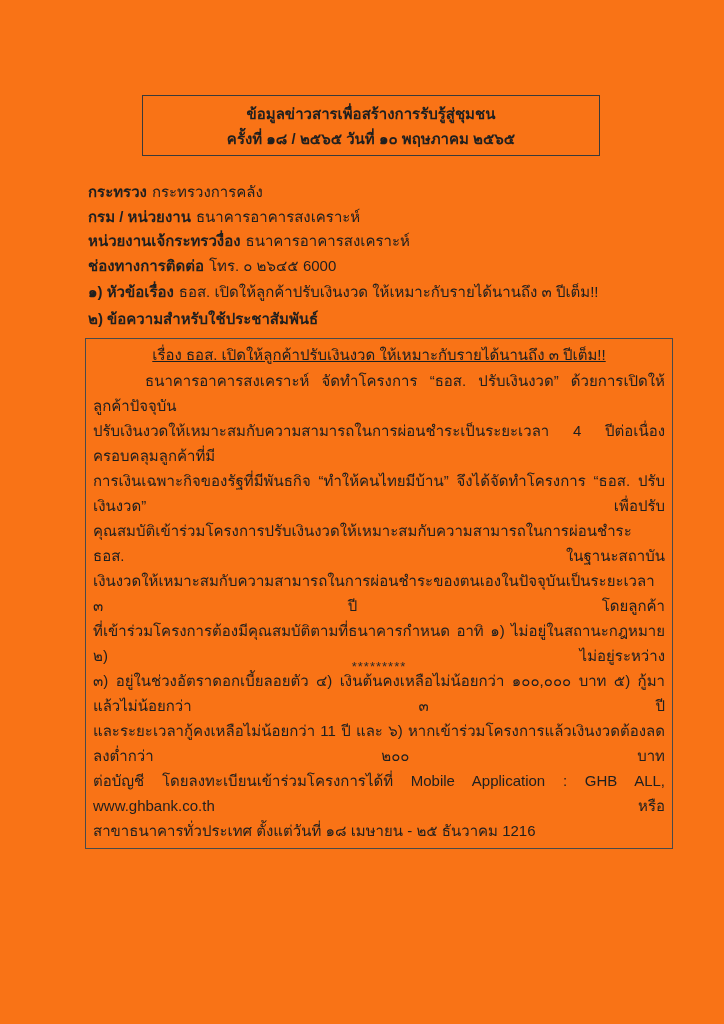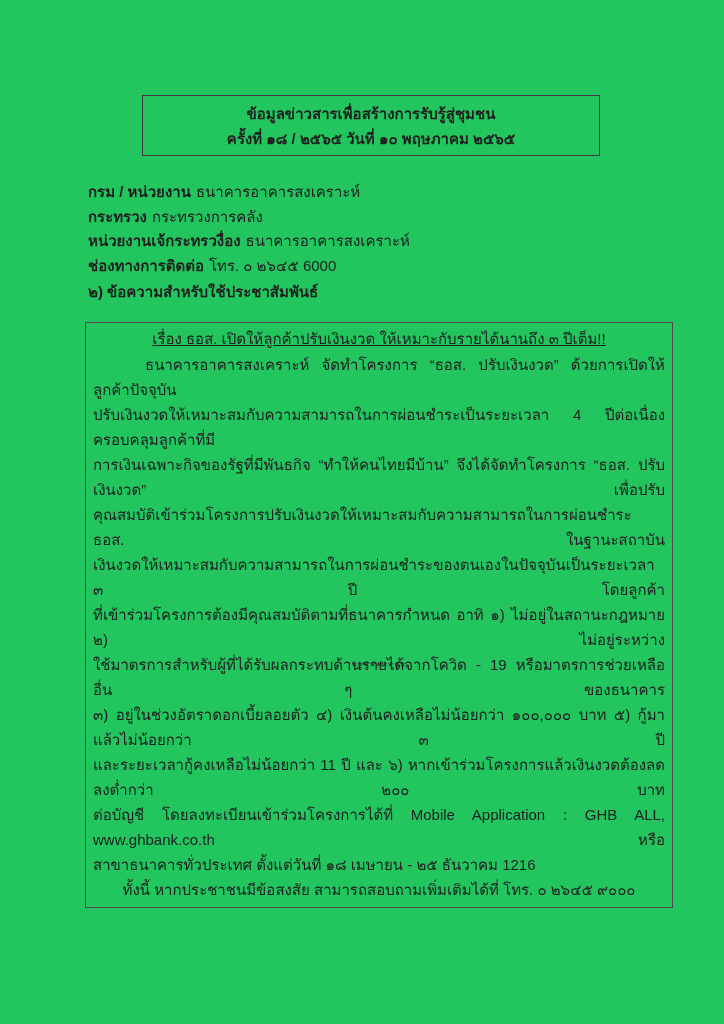--- a/index.html
+++ b/index.html
@@ -4,21 +4,21 @@
 <style>
   html, body { margin: 0; padding: 0; }
   body {
     width: 724px; height: 1024px;
     background: #e8e8e8;
     font-family: "Liberation Sans", "DejaVu Sans", sans-serif;
   }
   .page {
     position: relative;
     width: 724px; height: 1024px;
-    background: #22c55e;
+    background: #f97316;
     color: #1f1f1f;
     overflow: hidden;
   }
 
   
   .header-box {
     position: absolute;
     left: 142px; top: 95px;
     width: 458px; height: 61px;
     border: 1.5px solid #3a3a3a;
@@ -38,21 +38,21 @@
     width: 580px;
     font-size: 15px;
   }
   .meta-row { line-height: 24.6px; white-space: nowrap; }
   .meta-row.numbered { margin-top: 2px; }
   .meta-label { font-weight: bold; margin-right: 5px; }
 
   
   .content-box {
     position: absolute;
-    left: 85px; top: 322px;
+    left: 85px; top: 338px;
     width: 588px;
     box-sizing: border-box;
     border: 1.3px solid #4a4a4a;
     padding: 3px 7px 5px 7px;
     font-size: 15px;
     line-height: 25px;
   }
   .content-title {
     text-align: center;
     text-decoration: underline;
@@ -82,49 +82,50 @@
 
 <div class="page">
 
   <div class="header-box">
     <div>ข้อมูลข่าวสารเพื่อสร้างการรับรู้สู่ชุมชน</div>
     <div>ครั้งที่ ๑๘ / ๒๕๖๕  วันที่  ๑๐ พฤษภาคม ๒๕๖๕</div>
   </div>
 
   <div class="meta">
     <div class="meta-row">
-      <span class="meta-label">กรม / หน่วยงาน</span><span class="meta-value">ธนาคารอาคารสงเคราะห์</span>
+      <span class="meta-label">กระทรวง</span><span class="meta-value">กระทรวงการคลัง</span>
     </div>
     <div class="meta-row">
-      <span class="meta-label">กระทรวง</span><span class="meta-value">กระทรวงการคลัง</span>
+      <span class="meta-label">กรม / หน่วยงาน</span><span class="meta-value">ธนาคารอาคารสงเคราะห์</span>
     </div>
     <div class="meta-row">
       <span class="meta-label">หน่วยงานเจ้กระทรวงื่อง</span><span class="meta-value">ธนาคารอาคารสงเคราะห์</span>
     </div>
     <div class="meta-row">
       <span class="meta-label">ช่องทางการติดต่อ</span><span class="meta-value">โทร. ๐ ๒๖๔๕ 6000</span>
+    </div>
+    <div class="meta-row numbered">
+      <span class="meta-label">๑) หัวข้อเรื่อง</span><span class="meta-value">ธอส. เปิดให้ลูกค้าปรับเงินงวด ให้เหมาะกับรายได้นานถึง ๓ ปีเต็ม!!</span>
     </div>
     <div class="meta-row numbered">
       <span class="meta-label">๒) ข้อความสำหรับใช้ประชาสัมพันธ์</span><span class="meta-value"></span>
     </div>
   </div>
 
   <div class="content-box">
     <div class="content-title">เรื่อง ธอส. เปิดให้ลูกค้าปรับเงินงวด ให้เหมาะกับรายได้นานถึง ๓ ปีเต็ม!!</div>
     <div>
       <div class="p-line first">ธนาคารอาคารสงเคราะห์ จัดทำโครงการ “ธอส. ปรับเงินงวด” ด้วยการเปิดให้ลูกค้าปัจจุบัน</div>
       <div class="p-line">ปรับเงินงวดให้เหมาะสมกับความสามารถในการผ่อนชำระเป็นระยะเวลา 4 ปีต่อเนื่อง ครอบคลุมลูกค้าที่มี</div>
       <div class="p-line">การเงินเฉพาะกิจของรัฐที่มีพันธกิจ “ทำให้คนไทยมีบ้าน” จึงได้จัดทำโครงการ “ธอส. ปรับเงินงวด” เพื่อปรับ</div>
       <div class="p-line">คุณสมบัติเข้าร่วมโครงการปรับเงินงวดให้เหมาะสมกับความสามารถในการผ่อนชำระ ธอส. ในฐานะสถาบัน</div>
       <div class="p-line">เงินงวดให้เหมาะสมกับความสามารถในการผ่อนชำระของตนเองในปัจจุบันเป็นระยะเวลา ๓ ปี โดยลูกค้า</div>
       <div class="p-line">ที่เข้าร่วมโครงการต้องมีคุณสมบัติตามที่ธนาคารกำหนด อาทิ ๑) ไม่อยู่ในสถานะกฎหมาย ๒) ไม่อยู่ระหว่าง</div>
-      <div class="p-line">ใช้มาตรการสำหรับผู้ที่ได้รับผลกระทบด้านรายได้จากโควิด - 19 หรือมาตรการช่วยเหลืออื่น ๆ ของธนาคาร</div>
       <div class="p-line">๓) อยู่ในช่วงอัตราดอกเบี้ยลอยตัว ๔) เงินต้นคงเหลือไม่น้อยกว่า ๑๐๐,๐๐๐ บาท ๕) กู้มาแล้วไม่น้อยกว่า ๓ ปี</div>
       <div class="p-line">และระยะเวลากู้คงเหลือไม่น้อยกว่า 11 ปี และ ๖) หากเข้าร่วมโครงการแล้วเงินงวดต้องลดลงต่ำกว่า ๒๐๐ บาท</div>
       <div class="p-line">ต่อบัญชี โดยลงทะเบียนเข้าร่วมโครงการได้ที่ Mobile Application : GHB ALL, www.ghbank.co.th หรือ</div>
       <div class="p-line last">สาขาธนาคารทั่วประเทศ ตั้งแต่วันที่ ๑๘ เมษายน - ๒๕ ธันวาคม 1216</div>
     </div>
-    <div class="closing">ทั้งนี้ หากประชาชนมีข้อสงสัย สามารถสอบถามเพิ่มเติมได้ที่ โทร. ๐ ๒๖๔๕ ๙๐๐๐</div>
   </div>
 
   <div class="stars">*********</div>
 
 </div>
 
 </body></html>

